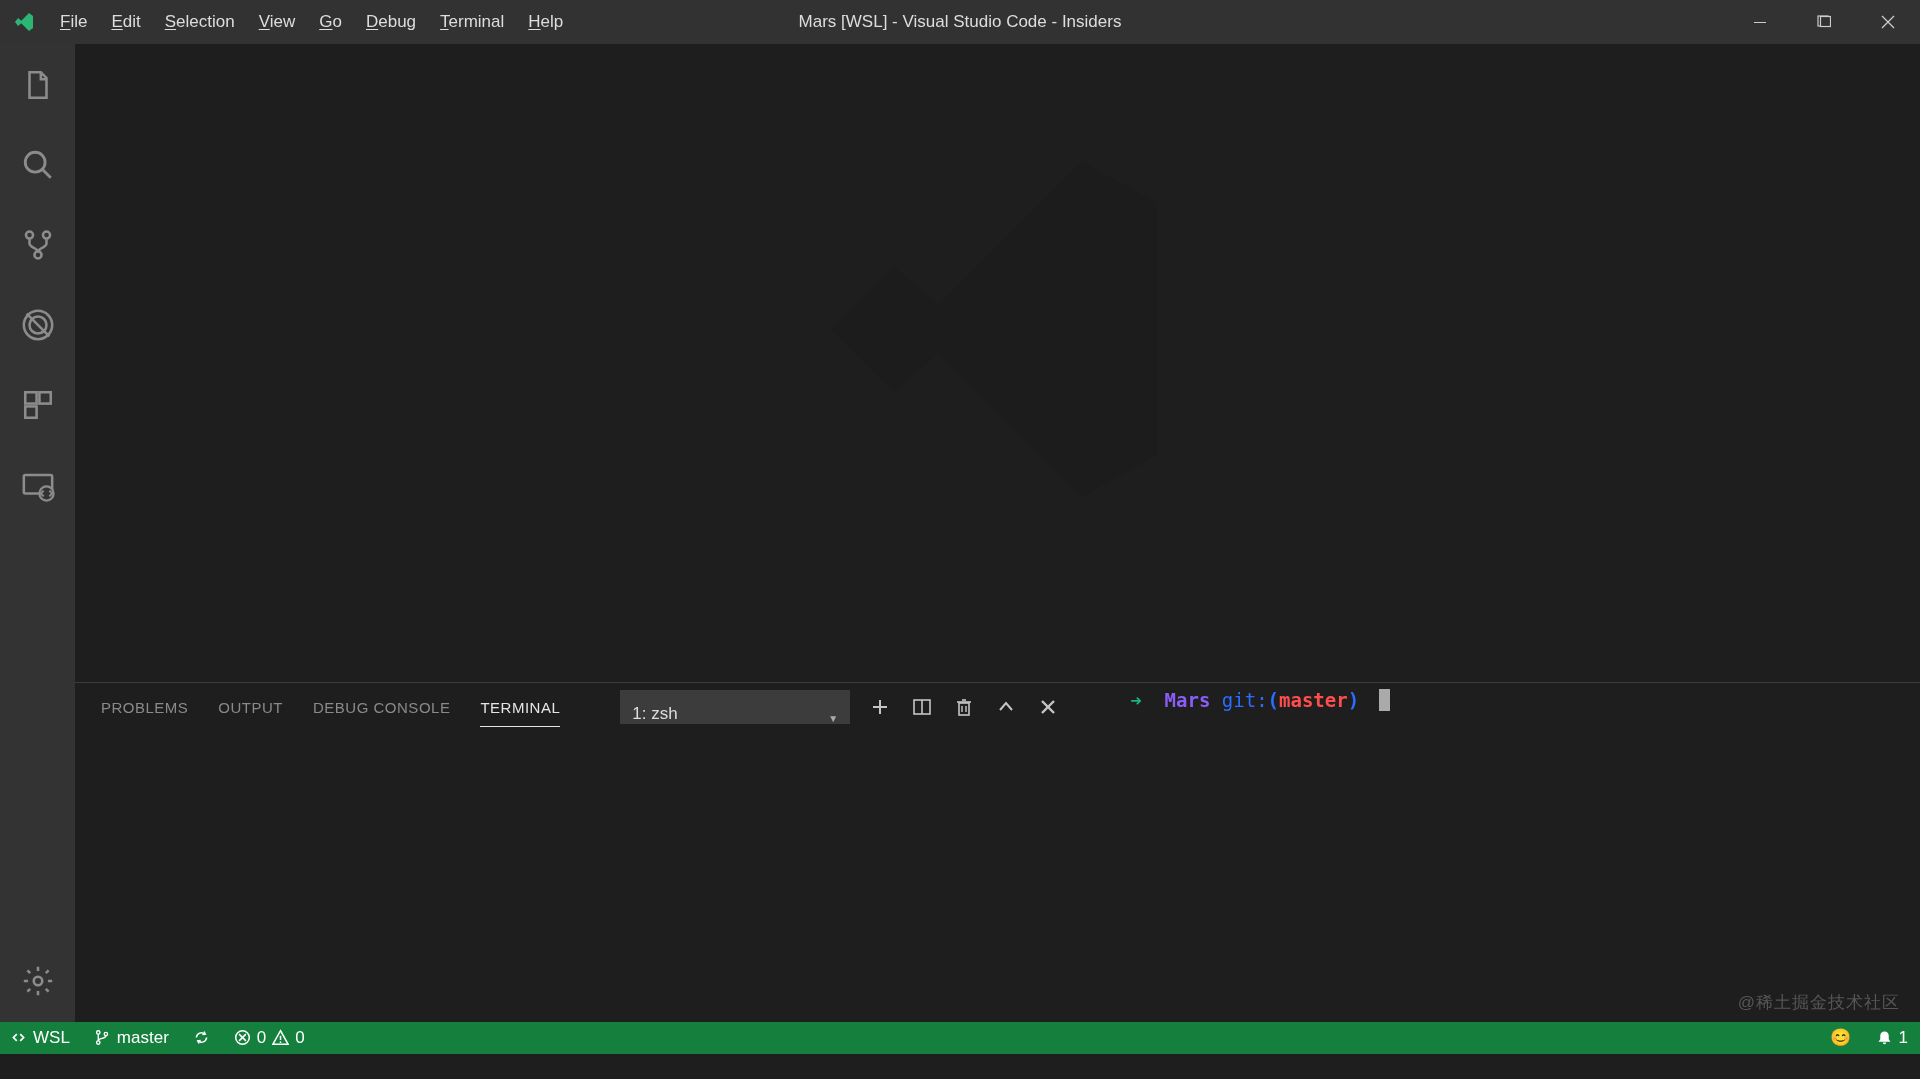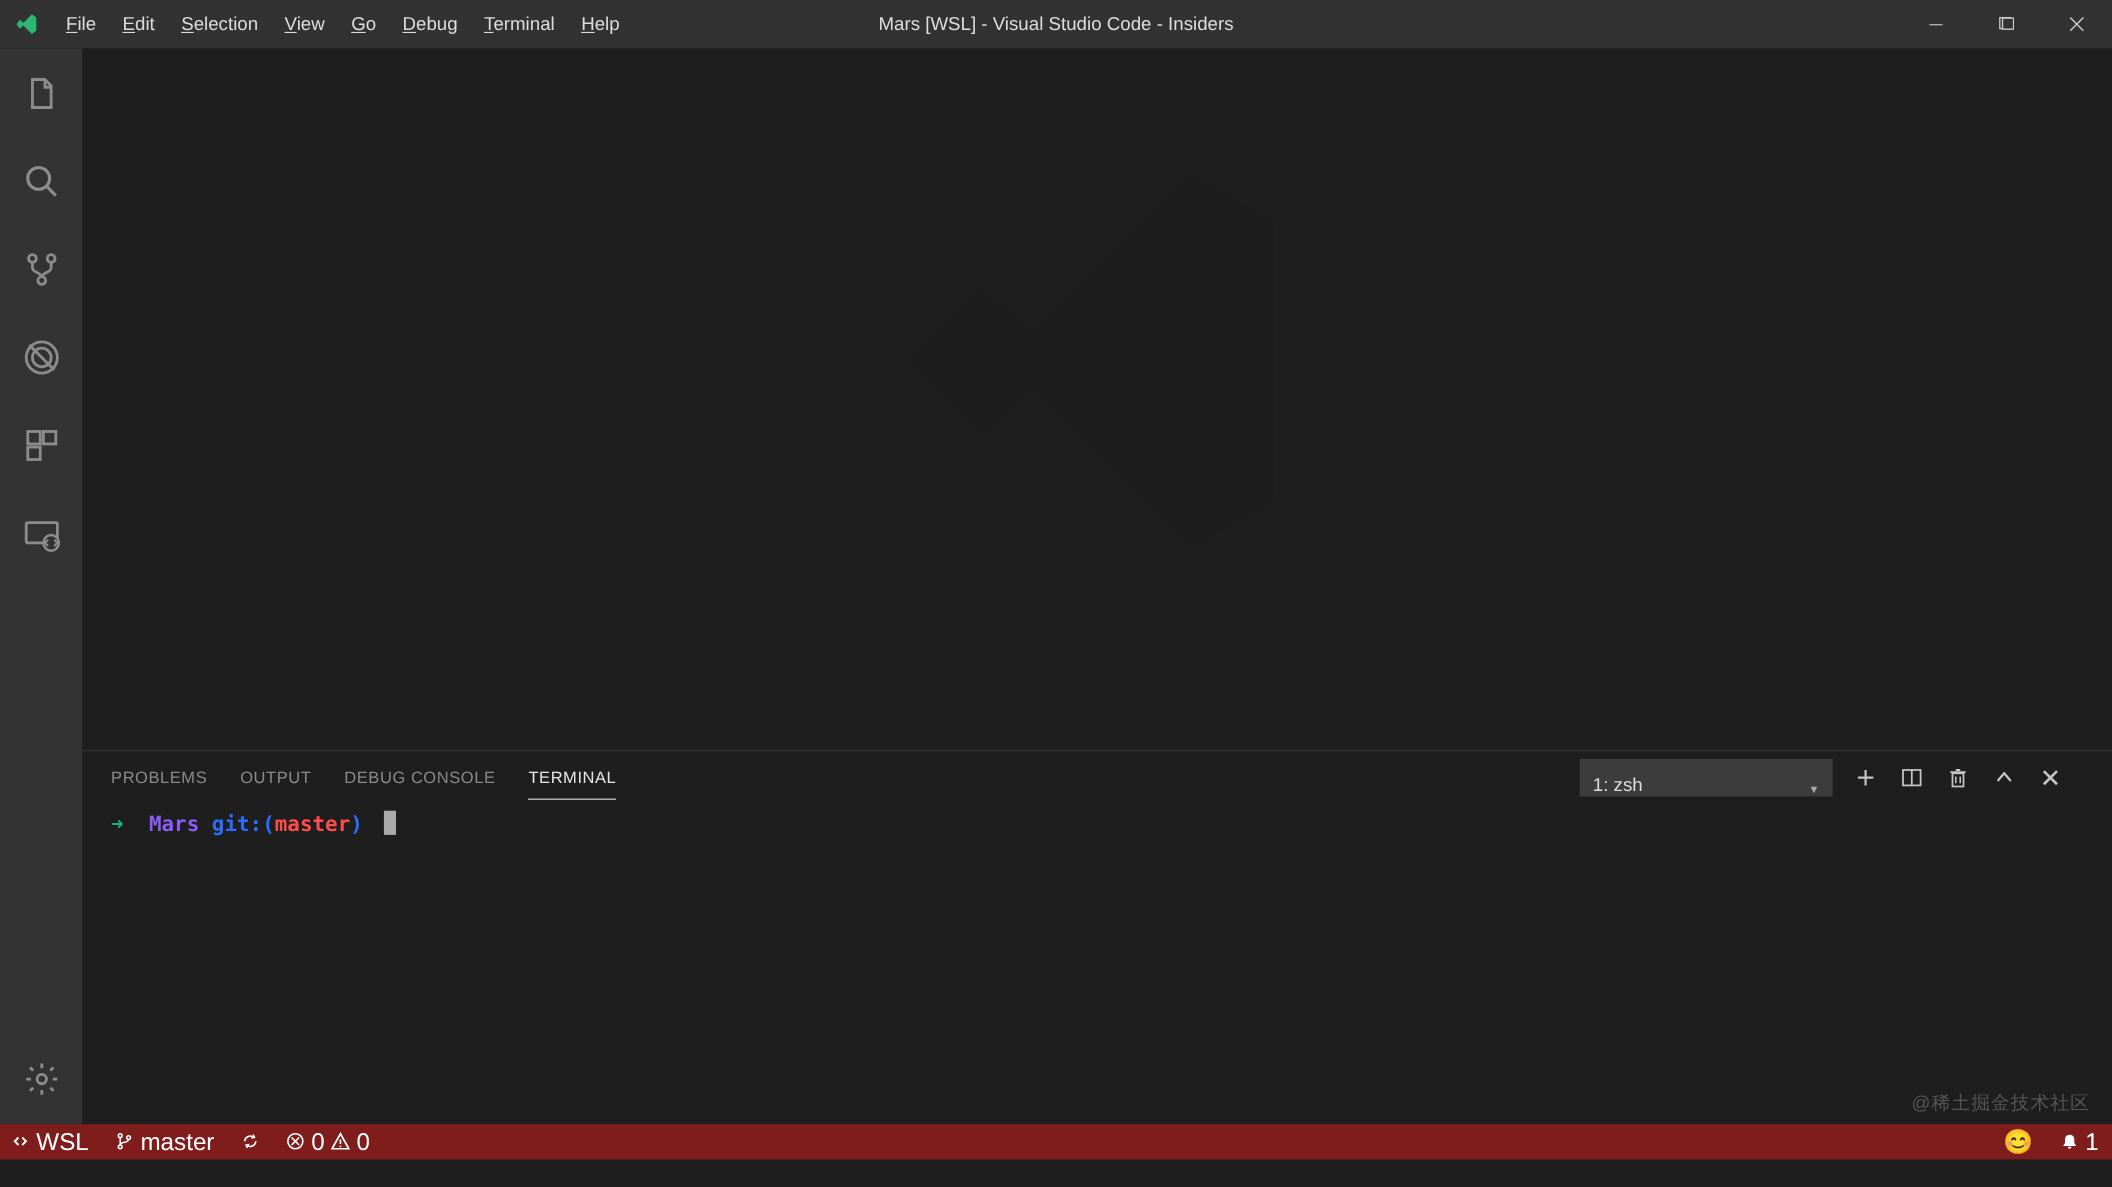--- a/index.html
+++ b/index.html
@@ -24,44 +24,44 @@
   .activitybar .spacer { flex:1; }
   .activitybar .act-item.bottom { margin-bottom:10px; }
 
   .main-col { flex:1; display:flex; flex-direction:column; }
 
   .editor-area { flex:1; background:#1e1e1e; position:relative; overflow:hidden; }
   .editor-watermark { position:absolute; left:50%; top:45%; transform:translate(-50%,-50%); opacity:0.04; }
   .editor-watermark svg { width:420px; height:420px; fill:#000; }
 
   
-  .panel { height:340px; background:#1e1e1e; border-top:1px solid #3c3c3c; display:flex; flex-direction:column; }
+  .panel { height:340px; background:#1e1e1e; border-top:1px solid #3c3c3c; display:flex; flex-direction:row; }
   .panel-tabs { height:48px; display:flex; align-items:center; padding:0 26px; gap:30px; }
   .panel-tab { font-size:15px; letter-spacing:0.5px; color:#8a8a8a; padding:12px 0 10px; cursor:default; }
   .panel-tab.active { color:#e5e5e5; border-bottom:1px solid #e5e5e5; }
   .panel-spacer { flex:1; }
   .panel-actions { display:flex; align-items:center; gap:18px; padding-right:18px; }
   .panel-actions .dropdown { background:#3c3c3c; color:#ddd; height:34px; display:flex; align-items:flex-end; padding:0 12px; font-size:17px; min-width:230px; justify-content:space-between; }
   .panel-actions .dropdown .dd-caret { font-size:10px; color:#aaa; }
   .panel-actions .pact { width:24px; height:24px; display:flex; align-items:center; justify-content:center; color:#c5c5c5; }
   .panel-actions .pact svg { width:20px; height:20px; }
 
   .panel-body { flex:1; padding:6px 26px; font-family:Consolas,monospace; font-size:19px; color:#ddd; }
   .panel-body .arrow { color:#17b57a; font-weight:normal; }
   .panel-body .cwd { color:#8b5cf6; font-weight:bold; }
-  .panel-body .git { color:#2a6dff; font-weight:bold; }
+  .panel-body .git { color:#2a6dff; font-weight:normal; }
   .panel-body .paren-b { color:#2a6dff; font-weight:bold; }
   .panel-body .branch { color:#ff4d4d; font-weight:bold; }
   .panel-body .cursor-block { display:inline-block; width:11px; height:22px; background:#aaa; vertical-align:-4px; margin-left:8px; }
 
   
   .watermark-text { position:absolute; right:20px; bottom:40px; font-size:17px; color:#565656; letter-spacing:1px; }
 
   
-  .statusbar { height:33px; background:#7f1d1d; color:#fff; display:flex; align-items:center; font-size:22px; }
+  .statusbar { height:33px; background:#15803d; color:#fff; display:flex; align-items:center; font-size:17px; }
   .statusbar .sb-left, .statusbar .sb-right { display:flex; align-items:center; height:100%; }
   .statusbar .sb-item { display:flex; align-items:center; gap:6px; padding:0 12px; height:100%; }
   .statusbar .sb-item svg { width:17px; height:17px; }
   .statusbar .sb-right { margin-left:auto; }
 
   .root { width:1920px; height:1054px; display:flex; flex-direction:column; position:relative; }
 </style>
 </head>
 <body>
 

